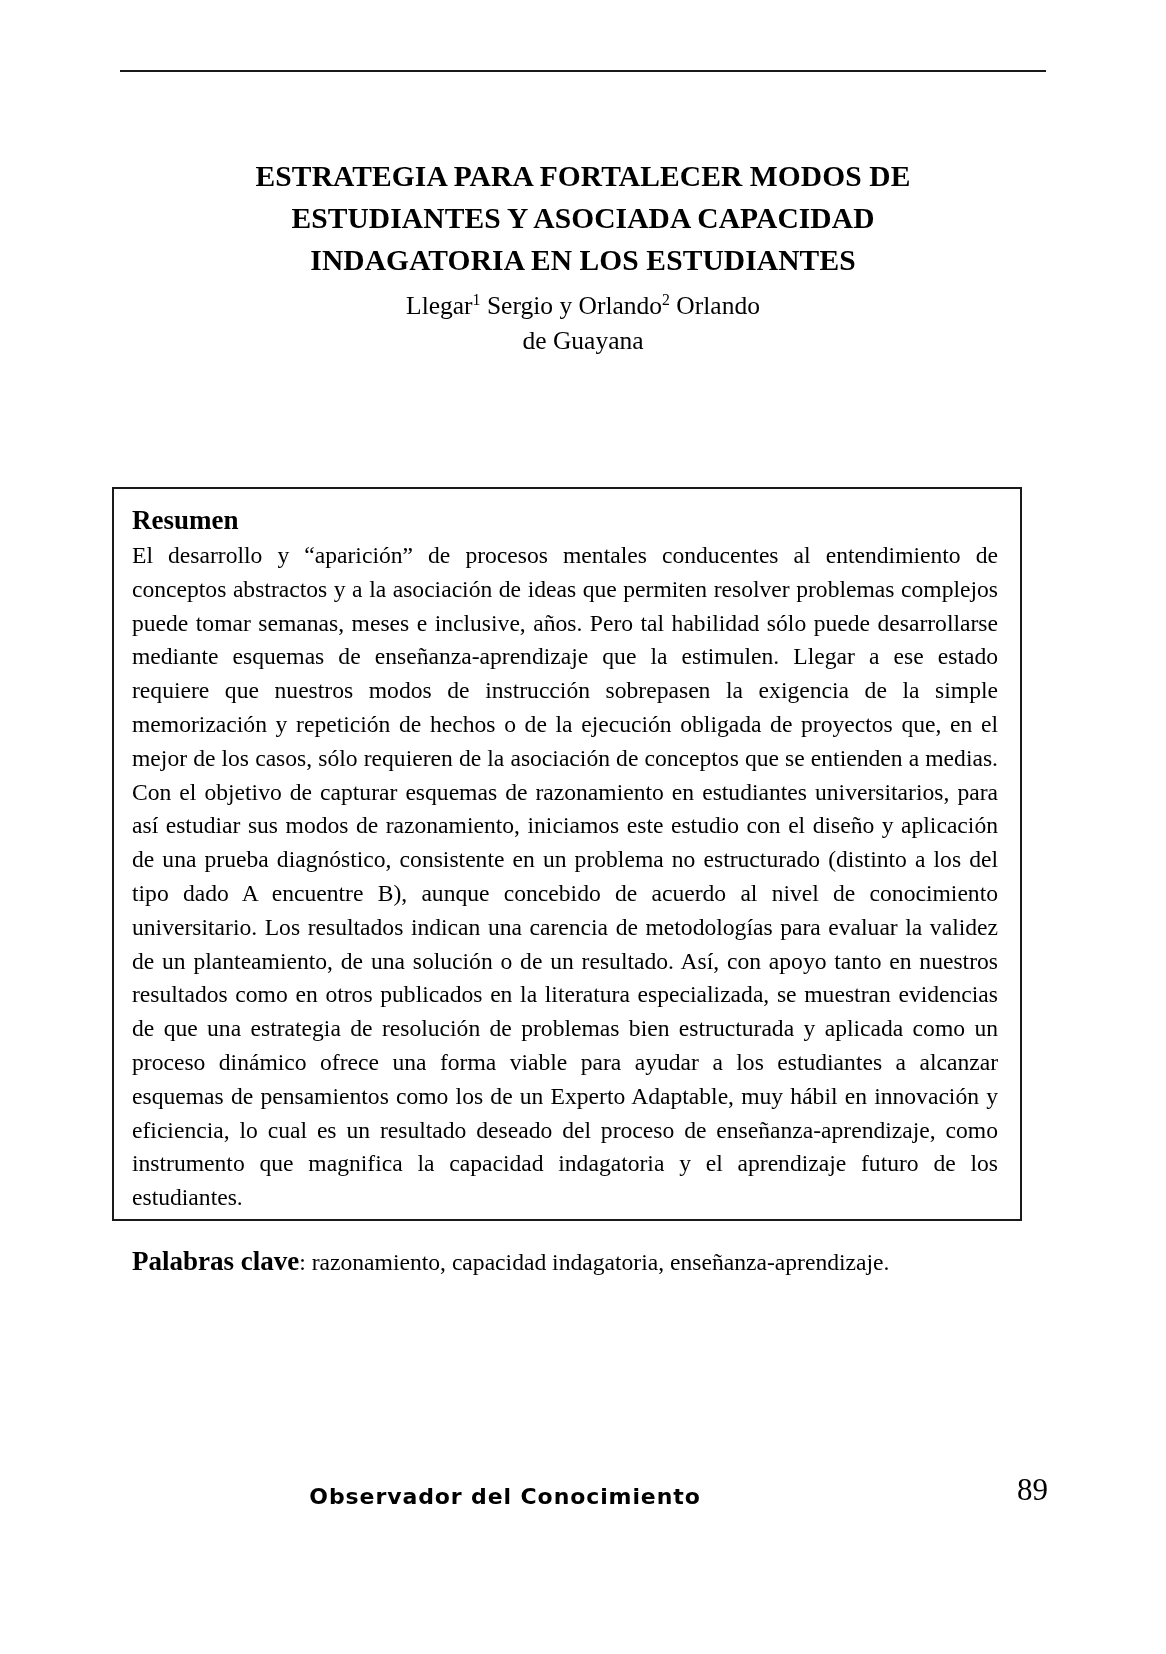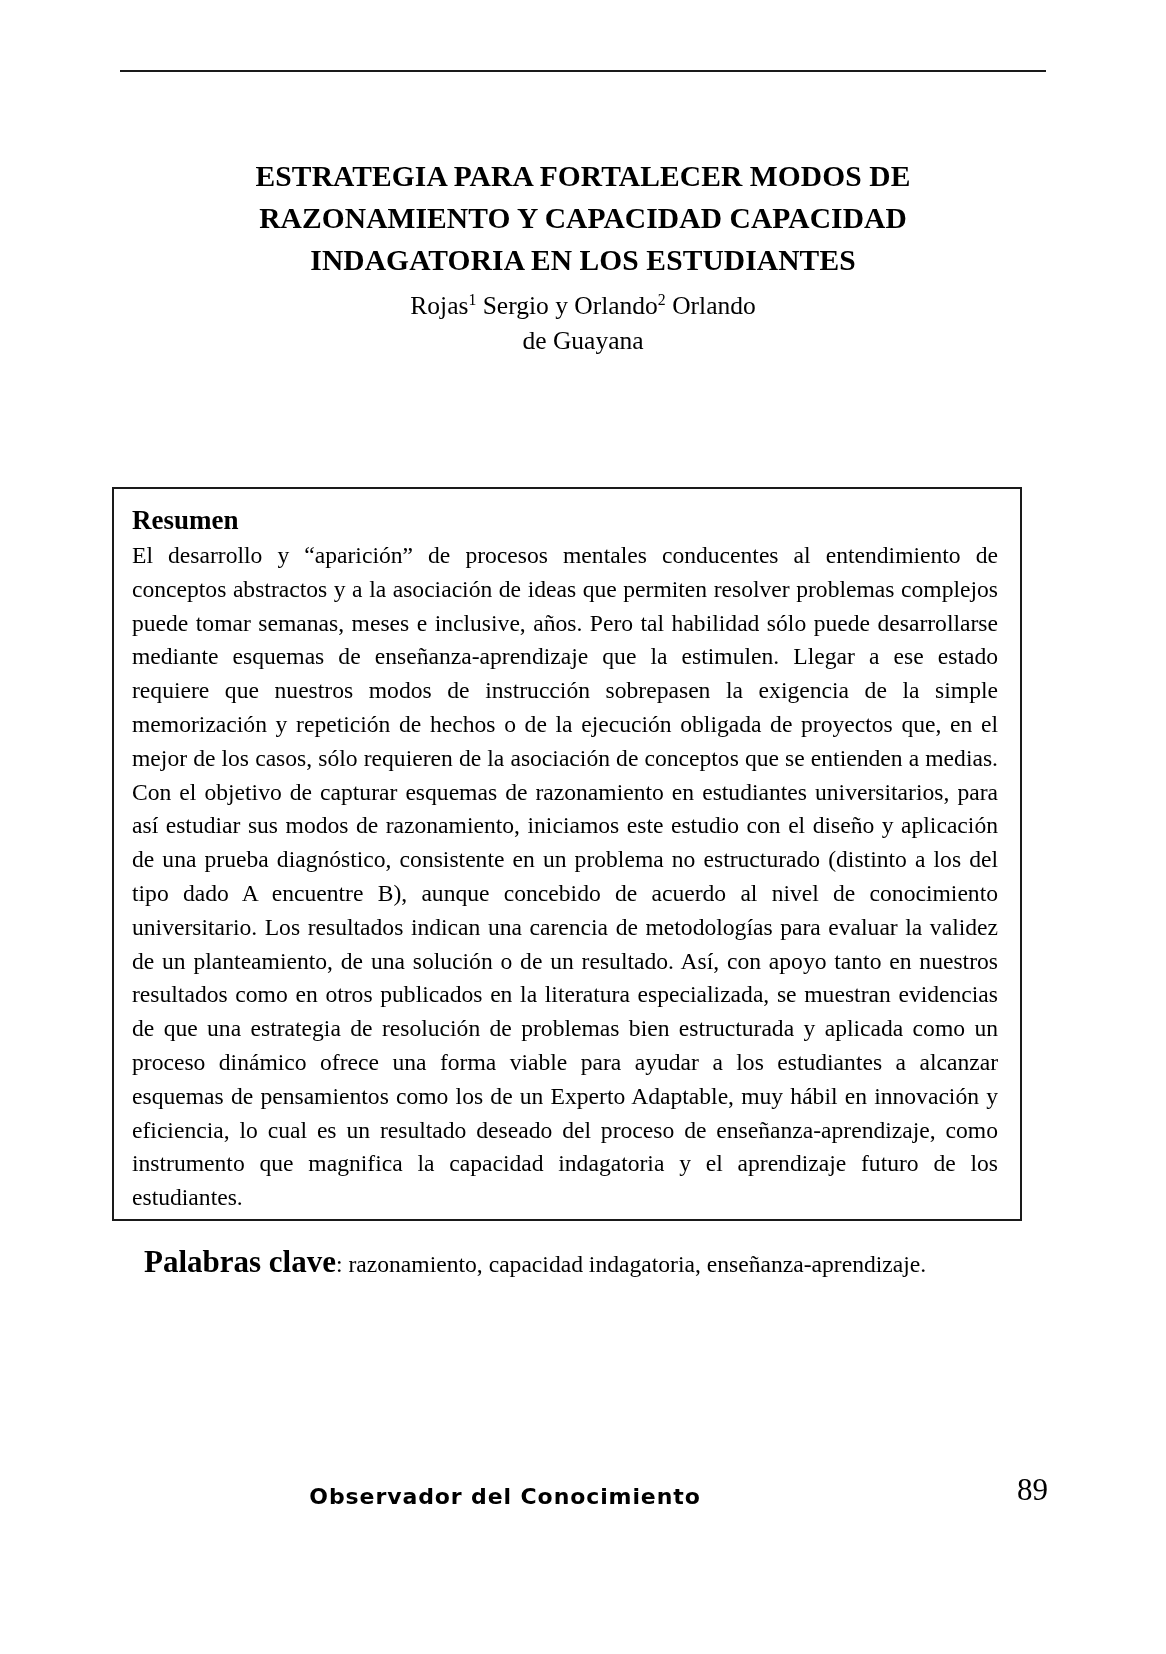--- a/index.html
+++ b/index.html
@@ -94,22 +94,21 @@
     margin: 0;
     hyphens: none;
   }
   .keywords {
     margin-top: 30px;
     font-size: 23.6px;
     line-height: 33.8px;
   }
   .keywords .kw-label {
     font-weight: bold;
-    font-size: 31px;
-    margin-left: 12px;
+    font-size: 27px;
   }
   .keywords .kw-list {
     font-size: 23.6px;
   }
 
   
   .footer-journal {
     position: absolute;
     left: 0;
     top: 1484px;
@@ -131,26 +130,26 @@
 </style>
 </head>
 <body>
 
 <div class="page">
 
   <div class="top-rule"></div>
 
   <h1 class="title">
     <span class="tline">ESTRATEGIA PARA FORTALECER MODOS DE</span>
-    <span class="tline">RAZONAMIENTO Y CAPACIDAD CAPACIDAD</span>
+    <span class="tline">ESTUDIANTES Y ASOCIADA CAPACIDAD</span>
     <span class="tline">INDAGATORIA EN LOS ESTUDIANTES</span>
   </h1>
 
   <div class="authors">
-    <span class="aline"><span>Rojas</span><sup>1</sup><span>  Sergio y Orlando</span><sup>2</sup><span> Orlando</span></span>
+    <span class="aline"><span>Llegar</span><sup>1</sup><span>  Sergio y Orlando</span><sup>2</sup><span> Orlando</span></span>
     <span class="aline">de Guayana</span>
   </div>
 
   <div class="abstract-box">
     <div class="abstract-inner">
       <div class="abstract-heading">Resumen</div>
       <p class="abstract-body">El desarrollo y “aparición” de procesos mentales conducentes al entendimiento de conceptos abstractos y a la asociación de ideas que permiten  resolver  problemas complejos puede tomar semanas, meses e inclusive, años. Pero tal habilidad sólo puede desarrollarse mediante esquemas de enseñanza-aprendizaje que la estimulen. Llegar a ese estado requiere  que  nuestros modos de  instrucción  sobrepasen la exigencia de  la simple  memorización y repetición  de  hechos o de  la  ejecución obligada  de  proyectos que,  en  el mejor de  los casos, sólo requieren de  la asociación de  conceptos que  se entienden a medias. Con  el  objetivo  de  capturar esquemas  de  razonamiento en estudiantes  universitarios, para así  estudiar sus modos de  razonamiento, iniciamos este estudio con  el diseño y aplicación  de  una prueba diagnóstico, consistente en  un  problema no  estructurado (distinto a  los del tipo dado  A encuentre B), aunque concebido de  acuerdo al nivel de conocimiento universitario. Los resultados  indican una  carencia  de  metodologías para  evaluar la  validez  de  un planteamiento, de  una  solución o  de  un  resultado. Así,  con apoyo  tanto  en nuestros resultados  como   en  otros publicados en  la literatura especializada, se muestran evidencias de que  una  estrategia  de  resolución  de problemas  bien  estructurada  y aplicada  como   un   proceso  dinámico ofrece una   forma  viable  para   ayudar  a   los estudiantes a alcanzar esquemas de pensamientos como  los de  un Experto  Adaptable, muy  hábil en  innovación y eficiencia, lo cual es un  resultado deseado del proceso de enseñanza-aprendizaje, como  instrumento que  magnifica la capacidad indagatoria y el aprendizaje futuro de los estudiantes.</p>
       <p class="keywords"><span class="kw-label">Palabras clave</span><span class="kw-list">: </span><span class="kw-list">razonamiento, capacidad indagatoria, enseñanza-aprendizaje.</span></p>
     </div>
   </div>

